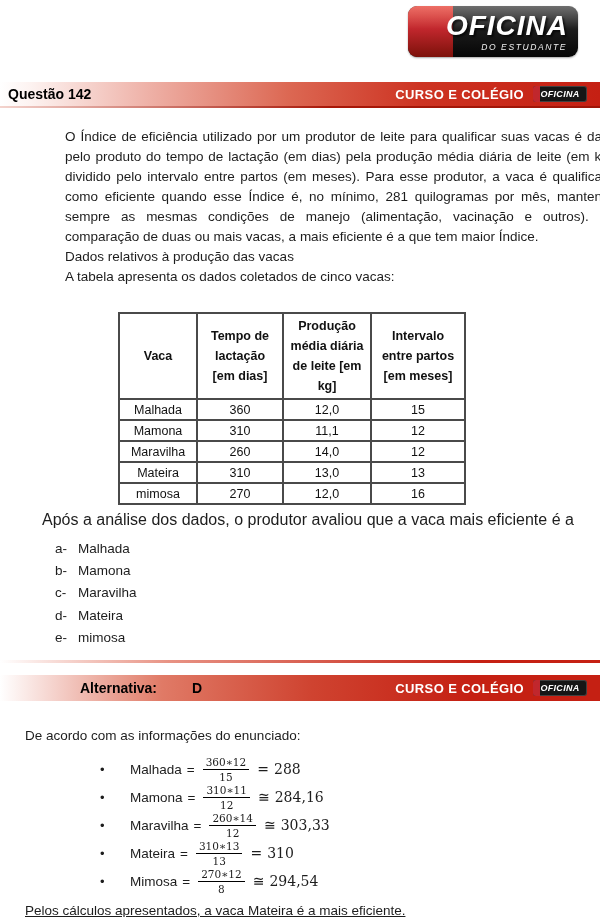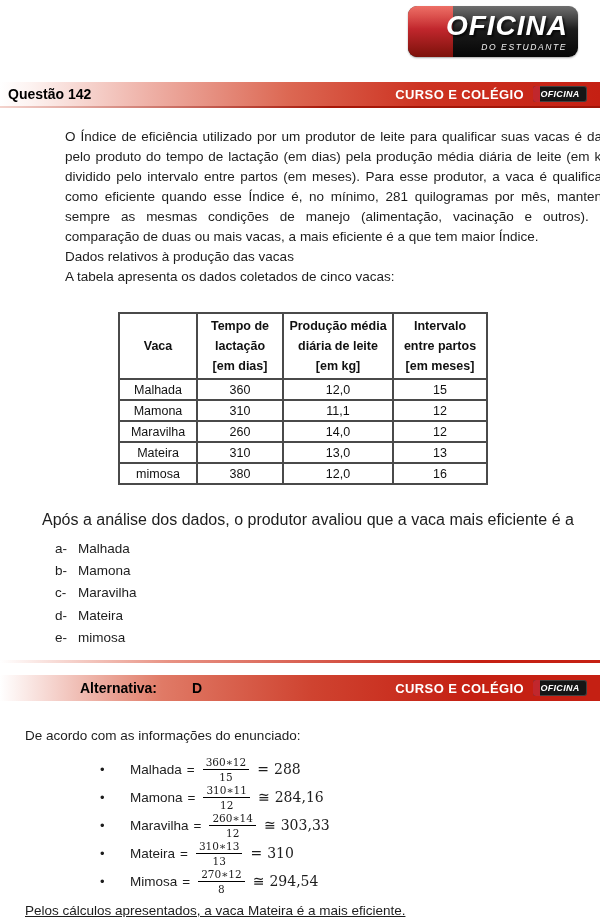--- a/index.html
+++ b/index.html
@@ -71,21 +71,21 @@
 
   
   #intro { top:127px; left:25px; width:552px; font-size:13.5px; line-height:20px;margin-left:40px; }
   #intro .para { text-align:justify; }
 
   
   #vtable { top:312px; left:118px; border-collapse:collapse; font-size:12.5px; color:#111; }
   #vtable th, #vtable td { border:2px solid #4a4a4a; text-align:center; vertical-align:middle; }
   #vtable th { font-weight:bold; line-height:20px; padding:2px 5px; height:62px; }
   #vtable td { height:21px; padding:0 4px; }
-  .c1 { width:78px; } .c2 { width:86px; } .c3 { width:110px; } .c4 { width:94px; }
+  .c1 { width:78px; } .c2 { width:86px; } .c3 { width:88px; } .c4 { width:94px; }
 
   #apos { top:511px; left:25px; width:552px; font-size:16px;margin-left:17px; }
 
   #options { top:537px; left:55px; font-size:13.5px; list-style:none; }
   #options .opt { display:flex; height:22.4px; align-items:center; }
   #options .letter { width:23px; }
 
   
   #solution { top:728px; left:25px; width:552px; font-size:13.5px; }
   #steps { margin-top:12px; margin-left:75px; }
@@ -156,21 +156,21 @@
       <td>12</td>
     </tr>
     <tr>
       <td>Mateira</td>
       <td>310</td>
       <td>13,0</td>
       <td>13</td>
     </tr>
     <tr>
       <td>mimosa</td>
-      <td>380</td>
+      <td>270</td>
       <td>12,0</td>
       <td>16</td>
     </tr>
   </tbody>
 </table>
 
 <div id="apos" class="abs">Após a análise dos dados, o produtor avaliou que a vaca mais eficiente é a</div>
 
 <ul id="options" class="abs">
   <li class="opt">

